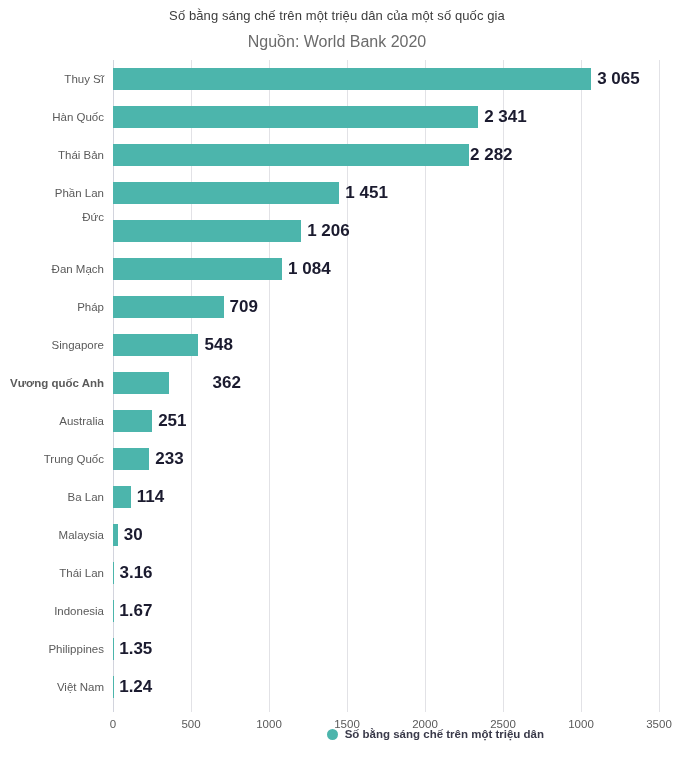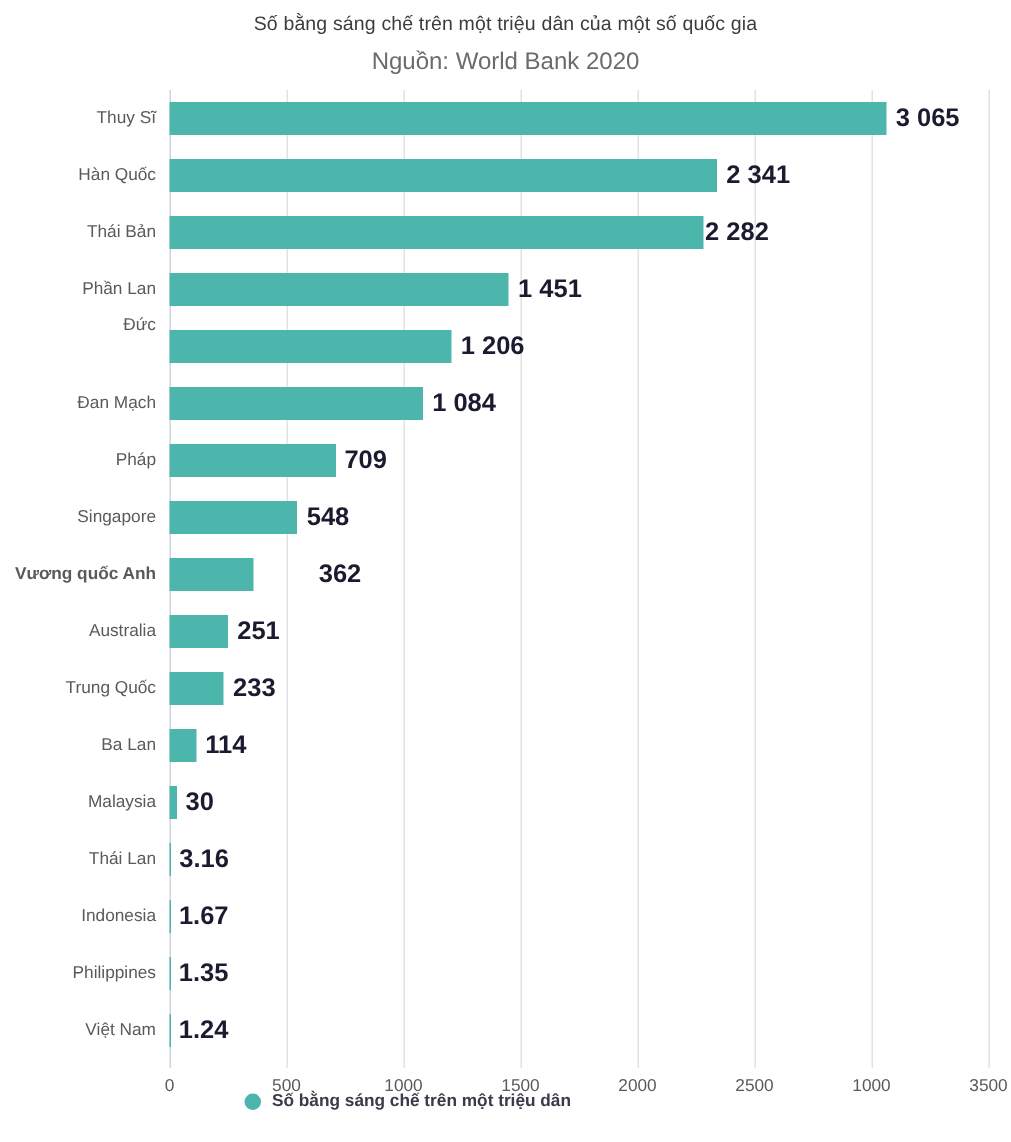--- a/index.html
+++ b/index.html
@@ -125,21 +125,21 @@
   }
 
   
   .legend {
     position: absolute;
     left: 0;
     top: 728px;
     width: 544px;
     display: flex;
     align-items: center;
-    justify-content: center;
+    justify-content: flex-end;
     gap: 7px;
   }
   .legend-dot {
     width: 11px;
     height: 11px;
     border-radius: 50%;
     background: #4cb5ac;
     flex: 0 0 auto;
   }
   .legend-label {

